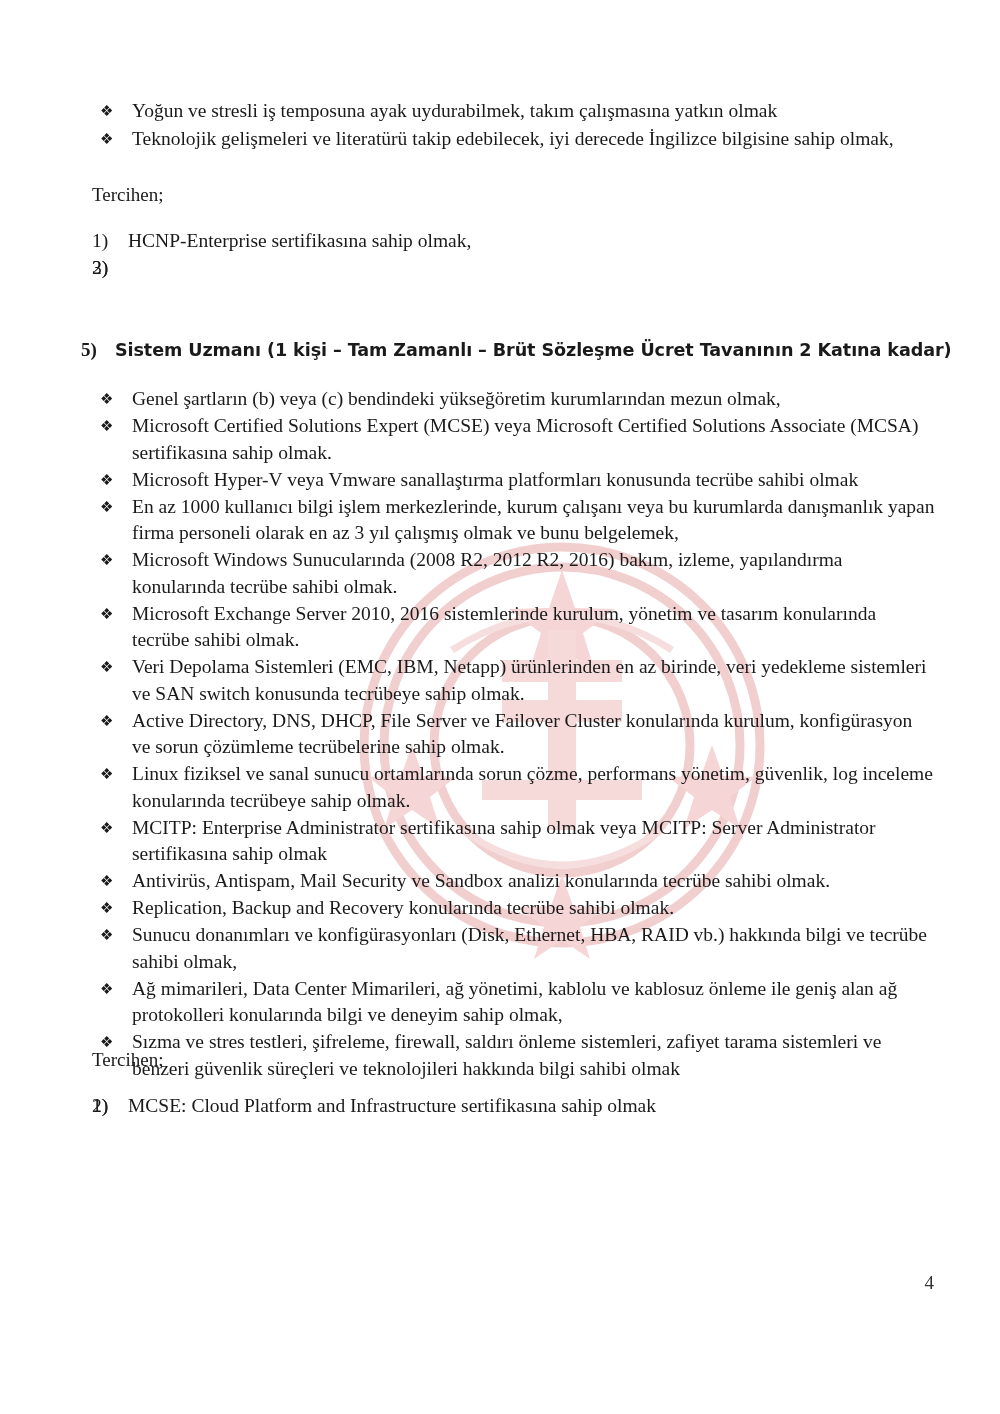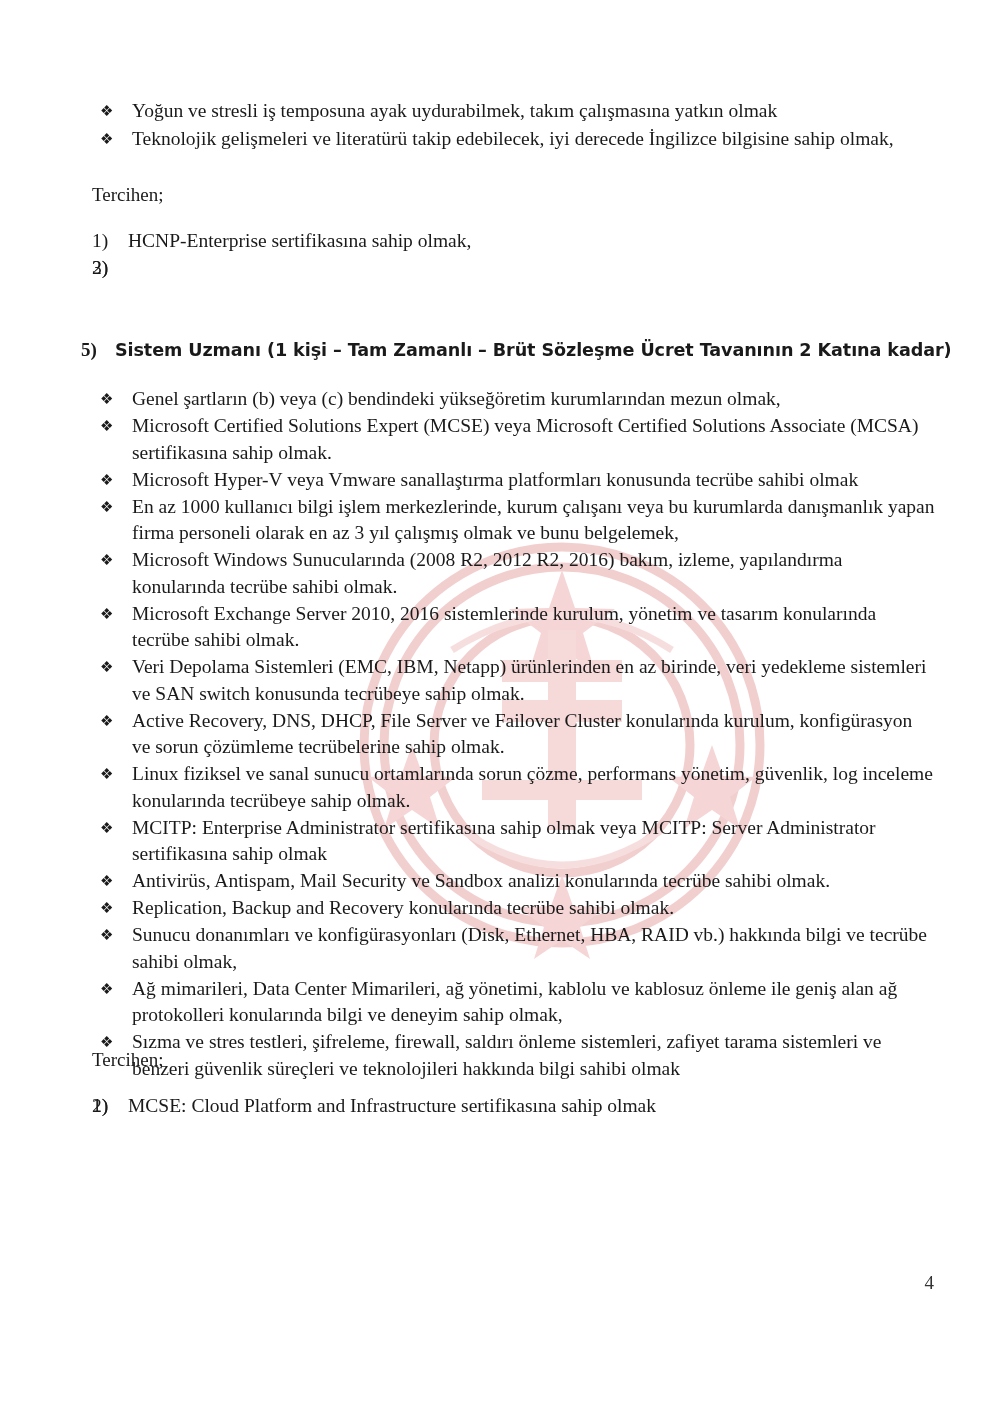--- a/index.html
+++ b/index.html
@@ -254,21 +254,21 @@
       <li>
         <span class="bullet">❖</span>
         <span class="btext">Microsoft Exchange Server 2010, 2016 sistemlerinde kurulum, yönetim ve tasarım konularında tecrübe sahibi olmak.</span>
       </li>
       <li>
         <span class="bullet">❖</span>
         <span class="btext">Veri Depolama Sistemleri (EMC, IBM, Netapp) ürünlerinden en az birinde, veri yedekleme sistemleri ve SAN switch konusunda tecrübeye sahip olmak.</span>
       </li>
       <li>
         <span class="bullet">❖</span>
-        <span class="btext">Active Recovery, DNS, DHCP, File Server ve Failover Cluster konularında kurulum, konfigürasyon ve sorun çözümleme tecrübelerine sahip olmak.</span>
+        <span class="btext">Active Directory, DNS, DHCP, File Server ve Failover Cluster konularında kurulum, konfigürasyon ve sorun çözümleme tecrübelerine sahip olmak.</span>
       </li>
       <li>
         <span class="bullet">❖</span>
         <span class="btext">Linux fiziksel ve sanal sunucu ortamlarında sorun çözme, performans yönetim, güvenlik, log inceleme konularında tecrübeye sahip olmak.</span>
       </li>
       <li>
         <span class="bullet">❖</span>
         <span class="btext">MCITP: Enterprise Administrator sertifikasına sahip olmak veya MCITP: Server Administrator sertifikasına sahip olmak</span>
       </li>
       <li>

